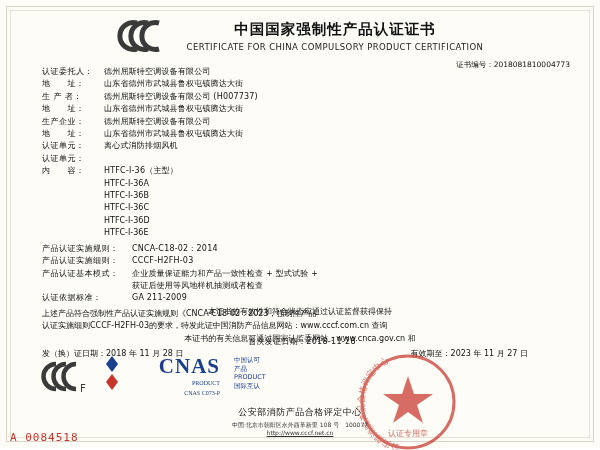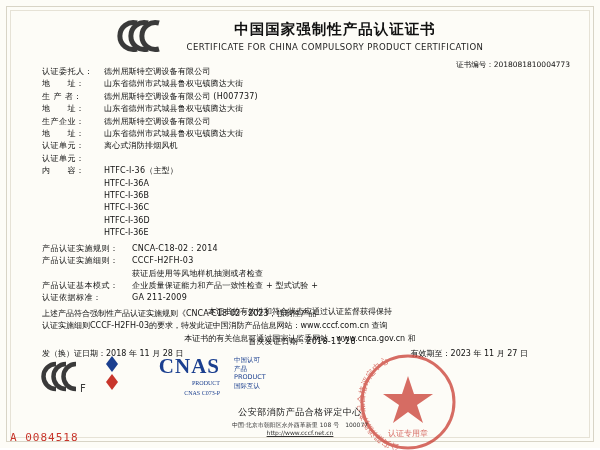--- a/index.html
+++ b/index.html
@@ -254,26 +254,26 @@
 
     <div class="row">
         <span class="lbl" style="width:90px;flex:0 0 90px;">产品认证实施规则：</span>
         <span class="val">CNCA-C18-02：2014</span>
       </div>
     <div class="row">
         <span class="lbl" style="width:90px;flex:0 0 90px;">产品认证实施细则：</span>
         <span class="val">CCCF-H2FH-03</span>
       </div>
     <div class="row">
+        <span class="lbl" style="width:90px;flex:0 0 90px;">产品认证基本模式：</span>
+        <span class="val">企业质量保证能力和产品一致性检查 + 型式试验 +</span>
+      </div>
+    <div class="row">
         <span class="lbl" style="width:90px;flex:0 0 90px;"></span>
         <span class="val">获证后使用等风地样机抽测或者检查</span>
-      </div>
-    <div class="row">
-        <span class="lbl" style="width:90px;flex:0 0 90px;">产品认证基本模式：</span>
-        <span class="val">企业质量保证能力和产品一致性检查 + 型式试验 +</span>
       </div>
     <div class="row">
         <span class="lbl" style="width:90px;flex:0 0 90px;">认证依据标准：</span>
         <span class="val">GA 211-2009</span>
       </div>
 
     <div class="gap"></div>
 
     <div>上述产品符合强制性产品认证实施规则《CNCA-C18-02：2023，强制性产品</div>
     <div>认证实施细则CCCF-H2FH-03的要求，特发此证。</div>

